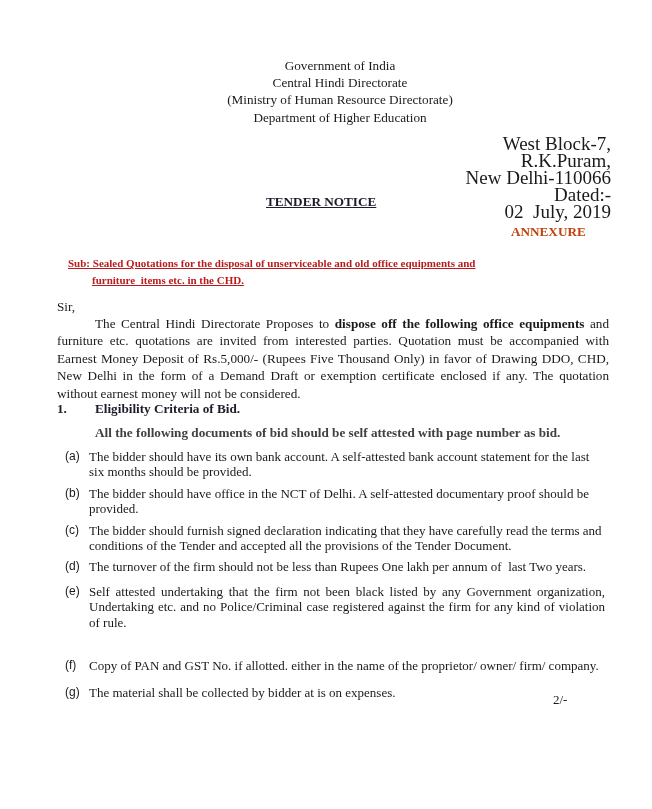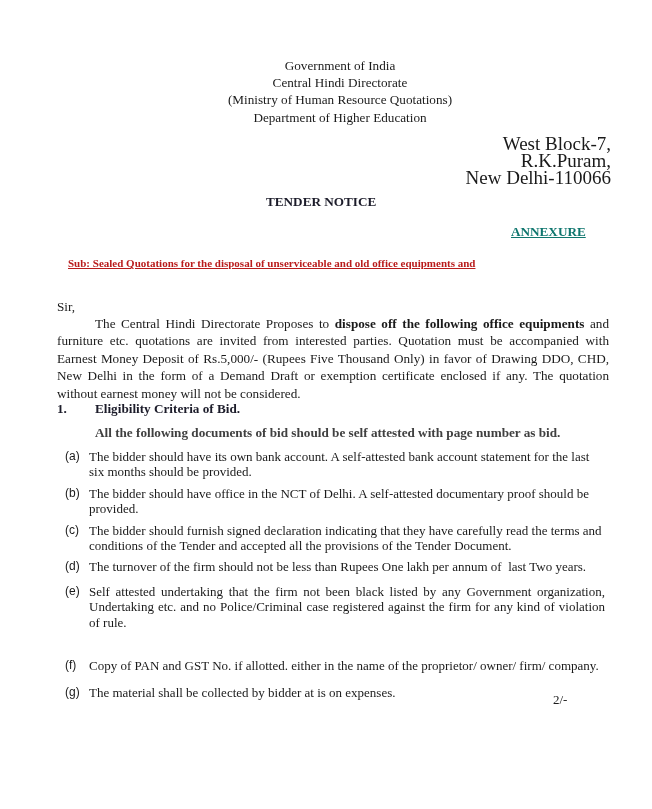--- a/index.html
+++ b/index.html
@@ -30,30 +30,30 @@
       top: 135px;
       width: 165px;
       text-align: right;
       line-height: 17px;
       font-size: 19px;
     }
     .title {
       left: 266px;
       top: 194px;
       font-weight: bold;
+      text-decoration: underline;
       font-size: 13.2px;
       color: #1c1c2a;
     }
     .annexure {
       left: 511px;
       top: 224px;
       font-weight: bold;
-      text-decoration: underline;
       font-size: 13.2px;
-      color: #0f766e;
+      color: #c2410c;
     }
     .subject {
       left: 68px;
       top: 255px;
       width: 500px;
       font-weight: bold;
       text-decoration: underline;
       font-size: 11px;
       line-height: 17px;
       color: #b91c1c;
@@ -116,35 +116,40 @@
       top: 692px;
       font-size: 13px;
     }
   </style>
 </head>
 <body>
 
 <div class="abs letterhead">
   <div>Government of India</div>
   <div>Central Hindi Directorate</div>
-  <div>(Ministry of Human Resource Quotations)</div>
+  <div>(Ministry of Human Resource Directorate)</div>
   <div>Department of Higher Education</div>
 </div>
 
 <div class="abs address">
   <div>West Block-7, R.K.Puram,</div>
   <div>New Delhi-110066</div>
+  <div>
+    <span>Dated:-</span>
+    <span style="white-space:pre;">02  July, 2019</span>
+  </div>
 </div>
 
 <div class="abs title">TENDER NOTICE</div>
 
 <div class="abs annexure">ANNEXURE</div>
 
 <div class="abs subject">
   <span>Sub: Sealed Quotations for the disposal of unserviceable and old office equipments and</span>
+  <span class="line2" style="white-space:pre;">furniture  items etc. in the CHD.</span>
 </div>
 
 <div class="abs salutation">Sir,</div>
 
 <div class="abs intro">
   <span>The Central Hindi Directorate Proposes to </span><b>dispose off the following office equipments</b><span> and furniture etc. quotations are invited from interested parties. Quotation must be accompanied with Earnest Money Deposit of Rs.5,000/- (Rupees Five Thousand Only) in favor of Drawing DDO, CHD, New Delhi in the form of a Demand Draft or exemption certificate enclosed if any. The quotation without earnest money will not be considered.</span>
 </div>
 
 <div class="abs section-head">
   <span class="num">1.</span>

